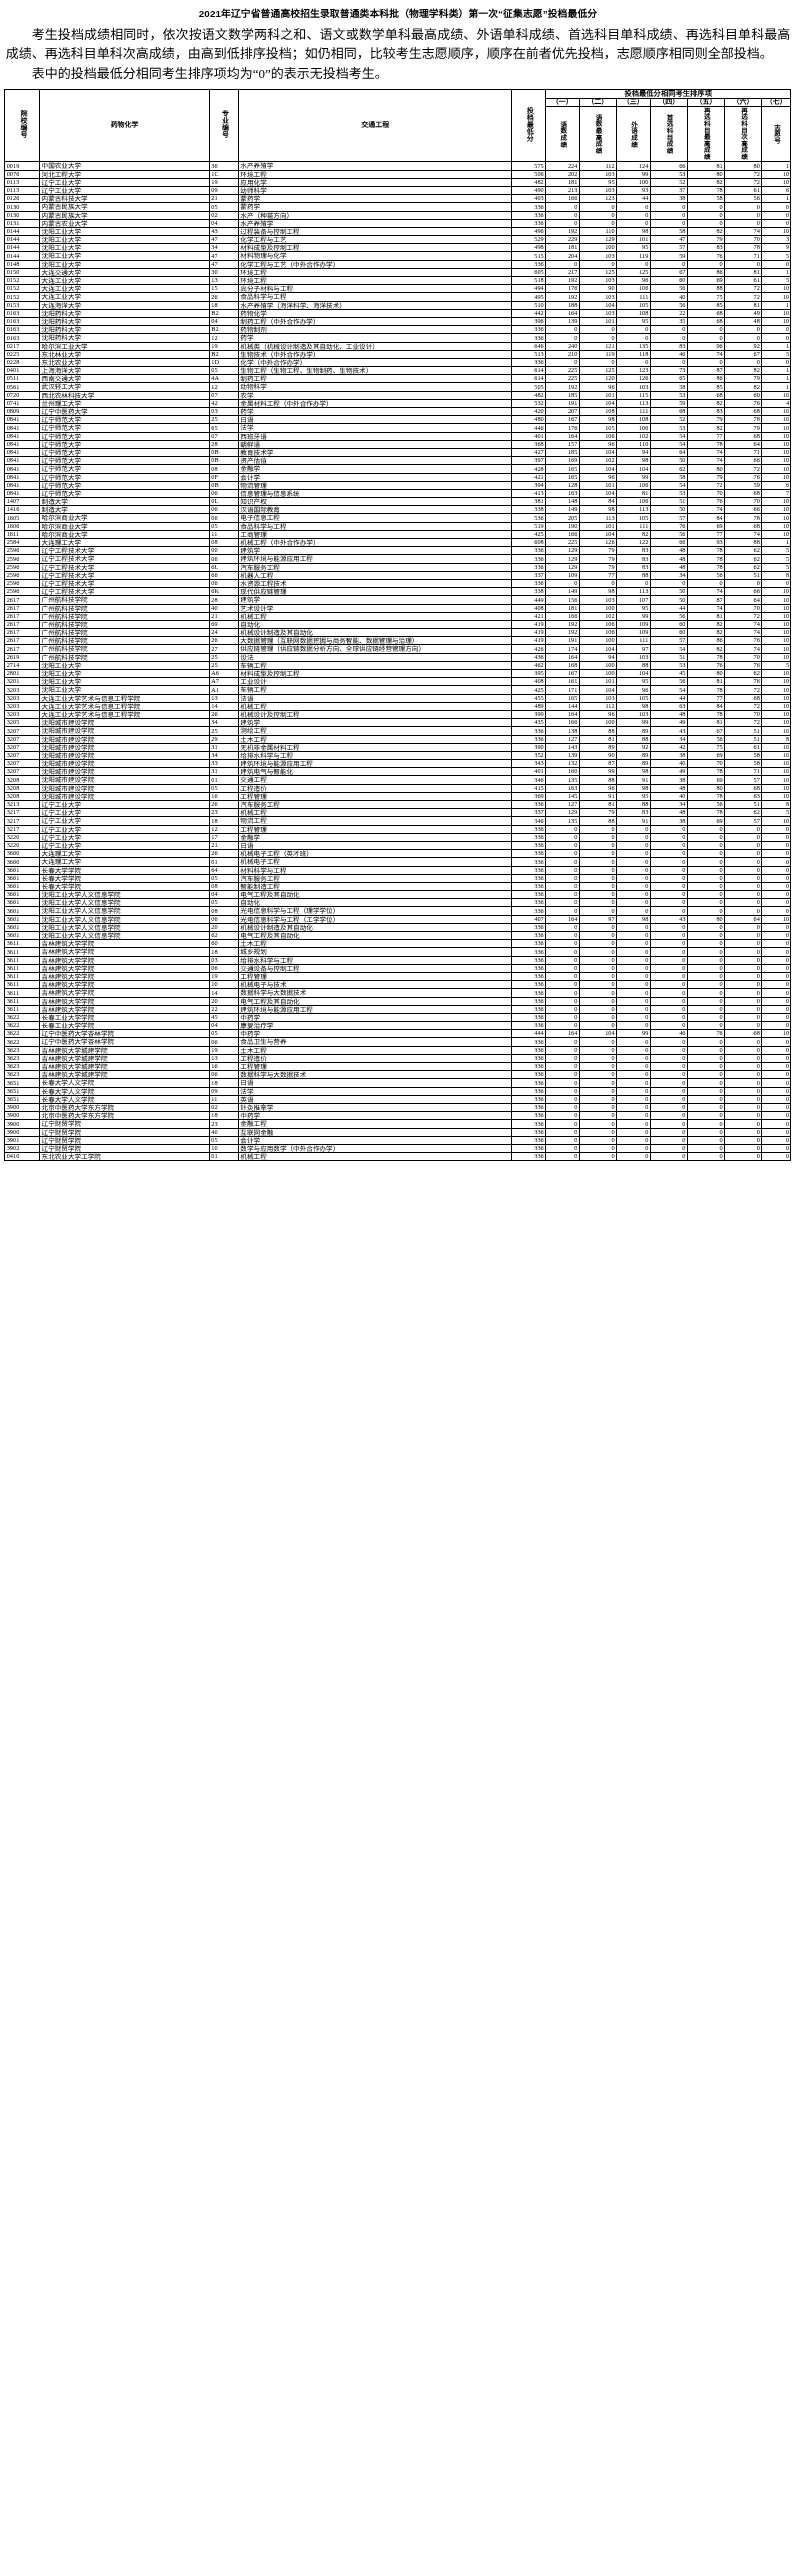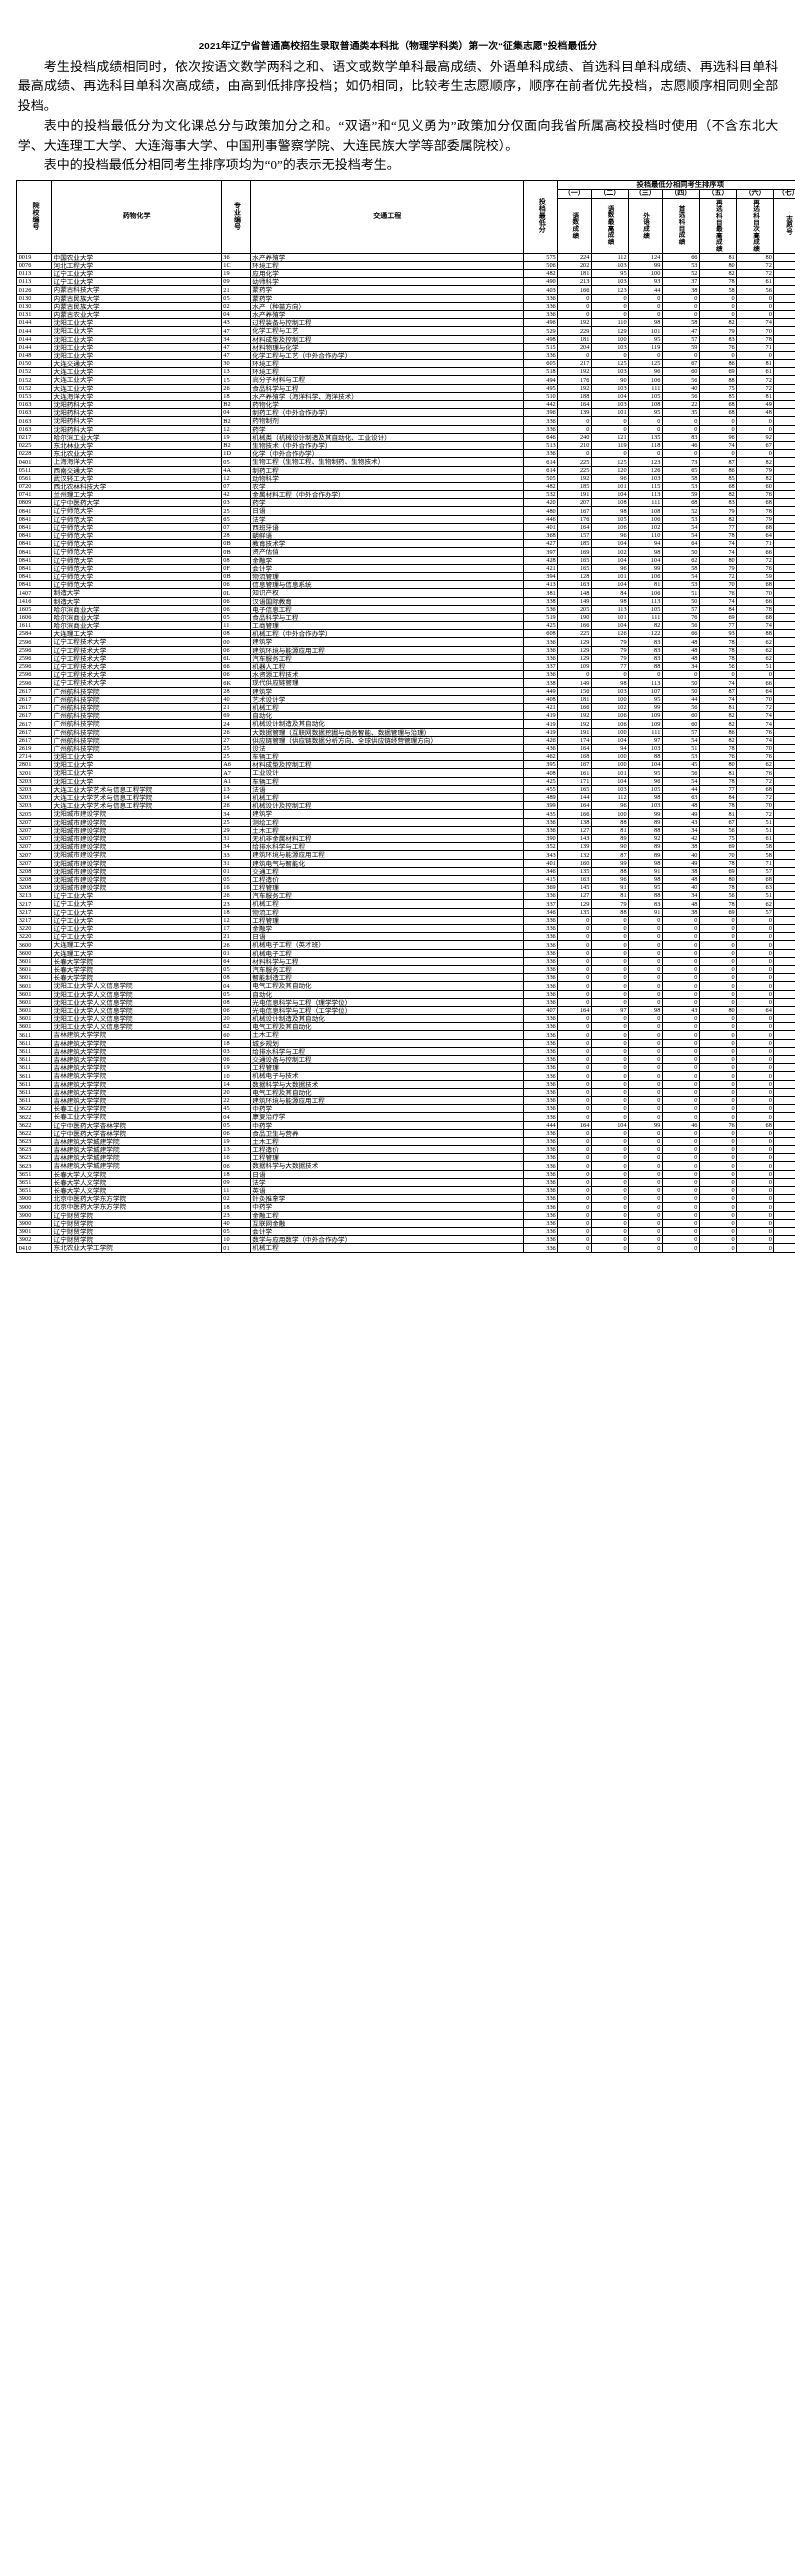--- a/index.html
+++ b/index.html
@@ -5,21 +5,21 @@
 <style>
   * { box-sizing: border-box; }
   html, body {
     margin: 0; padding: 0;
     background: #ffffff;
     font-family: "Liberation Serif", "DejaVu Serif", serif;
     color: #000000;
   }
   body { width: 796px; }
 
-  .page { width: 796px; padding: 12px; margin-top: 20px; }
+  .page { width: 796px; padding: 0; }
 
   .doc-title {
     text-align: center;
     font-size: 9.8px;
     font-weight: bold;
     letter-spacing: 0.1px;
     padding: 5.7px 0 5px 0;
     font-family: "Liberation Sans", "DejaVu Sans", sans-serif;
   }
 
@@ -91,21 +91,20 @@
 </style>
 </head>
 <body>
 
 <div class="page">
 
   <div class="doc-title">2021年辽宁省普通高校招生录取普通类本科批（物理学科类）第一次“征集志愿”投档最低分</div>
 
   <div class="notes">
     <p>考生投档成绩相同时，依次按语文数学两科之和、语文或数学单科最高成绩、外语单科成绩、首选科目单科成绩、再选科目单科最高成绩、再选科目单科次高成绩，由高到低排序投档；如仍相同，比较考生志愿顺序，顺序在前者优先投档，志愿顺序相同则全部投档。</p>
-    <p>表中的投档最低分为文化课总分与政策加分之和。“双语”和“见义勇为”政策加分仅面向我省所属高校投档时使用（不含东北大学、大连理工大学、大连海事大学、中国刑事警察学院、大连民族大学等部委属院校）。</p>
     <p>表中的投档最低分相同考生排序项均为“0”的表示无投档考生。</p>
   </div>
 
   <table class="scores">
     <colgroup>
       <col class="c-schoolno">
         <col class="c-schoolnm">
         <col class="c-majorno">
         <col class="c-majornm">
       <col class="c-score">

